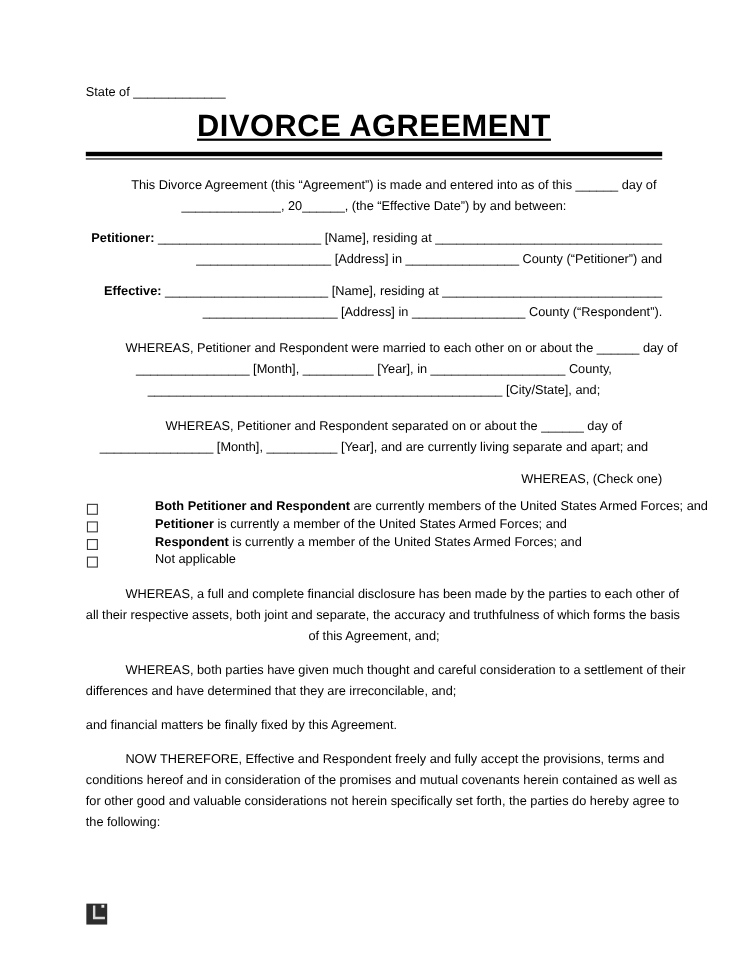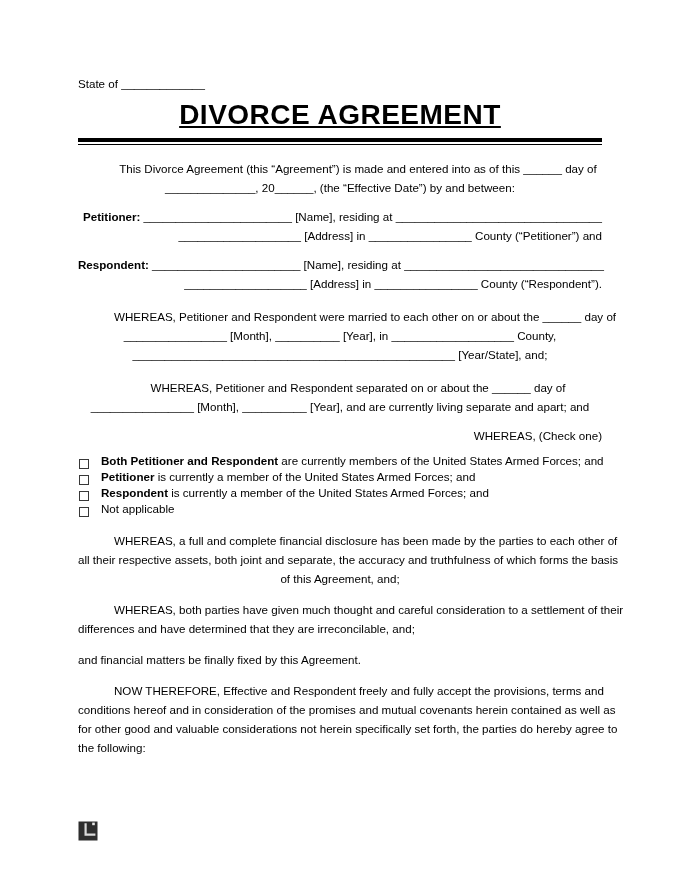--- a/index.html
+++ b/index.html
@@ -28,21 +28,21 @@
     text-decoration: underline;
   }
   .divider { margin-top: 7px; }
   .rule-thick { height: 4px; background: #000; }
   .rule-thin { height: 1px; background: #000; margin-top: 2px; }
   .mt10 { margin-top: 10px; text-align: right; }
   .mt12 { margin-top: 12px; }
   .mt14 { margin-top: 14px; text-align: center; }
   b { font-weight: bold; }
   .check-list { margin-top: 8px; }
-  .check-row { display: flex; align-items: flex-end; line-height: 16px; }
+  .check-row { display: flex; align-items: center; line-height: 16px; gap: 40px; }
   .checkbox {
     flex: 0 0 auto;
     width: 8px; height: 8px;
     border: 1.2px solid #383838;
     margin: 3px 12px 0 1px;
     background: #fff;
   }
   .check-text { white-space: pre; }
   .logo { position: absolute; left: 78px; top: 821px; width: 20px; height: 20px; }
 </style>
@@ -64,28 +64,28 @@
     <div class="line indent">This Divorce Agreement (this “Agreement”) is made and entered into as of this ______ day of</div>
     <div class="line">______________, 20______, (the “Effective Date”) by and between:</div>
   </div>
 
   <div class="para mt10">
     <div class="line"><b>Petitioner:</b><span> _______________________ [Name], residing at ________________________________</span></div>
     <div class="line">___________________ [Address] in ________________ County (“Petitioner”) and</div>
   </div>
 
   <div class="para mt10">
-    <div class="line"><b>Respondent:</b><span> _______________________ [Name], residing at _______________________________</span></div>
+    <div class="line"><b>Effective:</b><span> _______________________ [Name], residing at _______________________________</span></div>
     <div class="line">___________________ [Address] in ________________ County (“Respondent”).</div>
   </div>
 
   <div class="para mt14">
     <div class="line indent">WHEREAS, Petitioner and Respondent were married to each other on or about the ______ day of</div>
     <div class="line">________________ [Month], __________ [Year], in ___________________ County,</div>
-    <div class="line">__________________________________________________ [Year/State], and;</div>
+    <div class="line">__________________________________________________ [City/State], and;</div>
   </div>
 
   <div class="para mt14">
     <div class="line indent">WHEREAS, Petitioner and Respondent separated on or about the ______ day of</div>
     <div class="line">________________ [Month], __________ [Year], and are currently living separate and apart; and</div>
   </div>
 
   <div class="para mt10">
     <div class="line indent">WHEREAS, (Check one)</div>
   </div>

